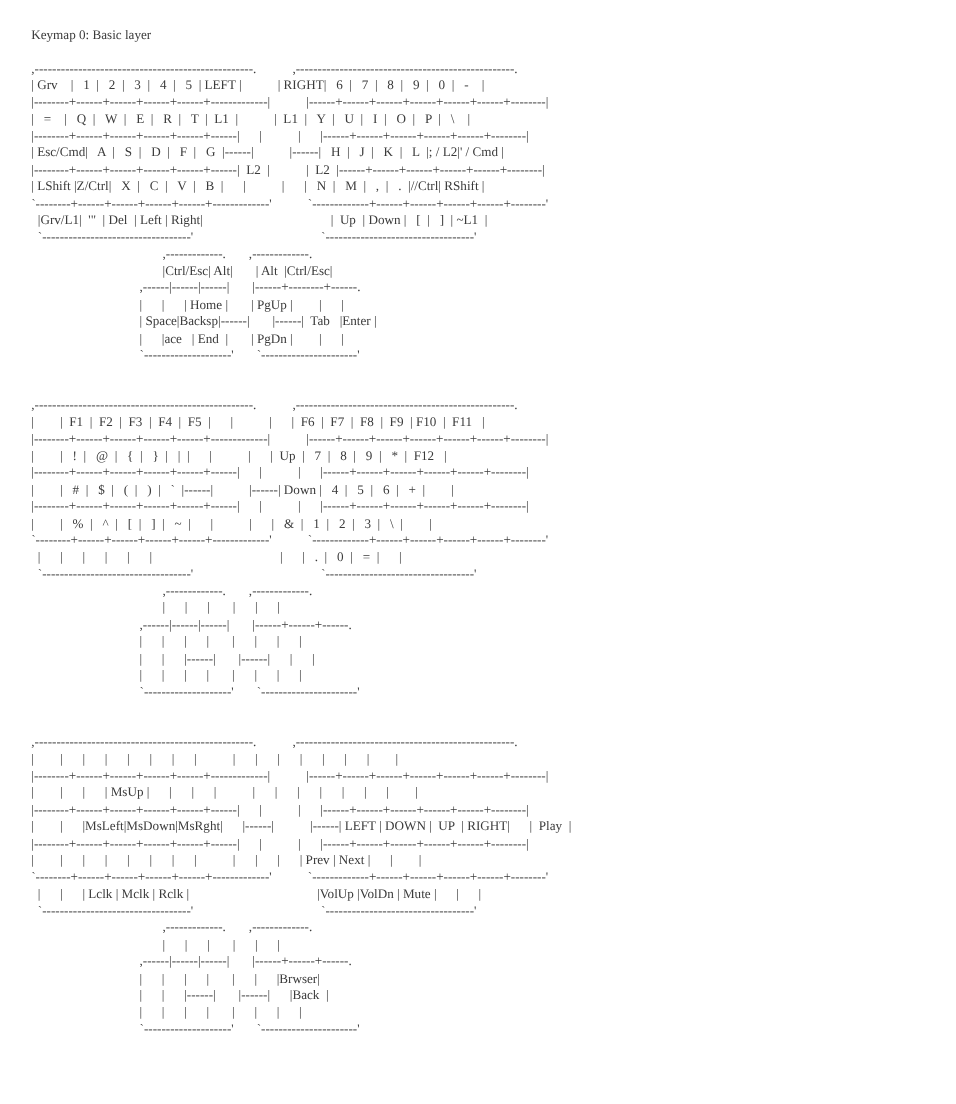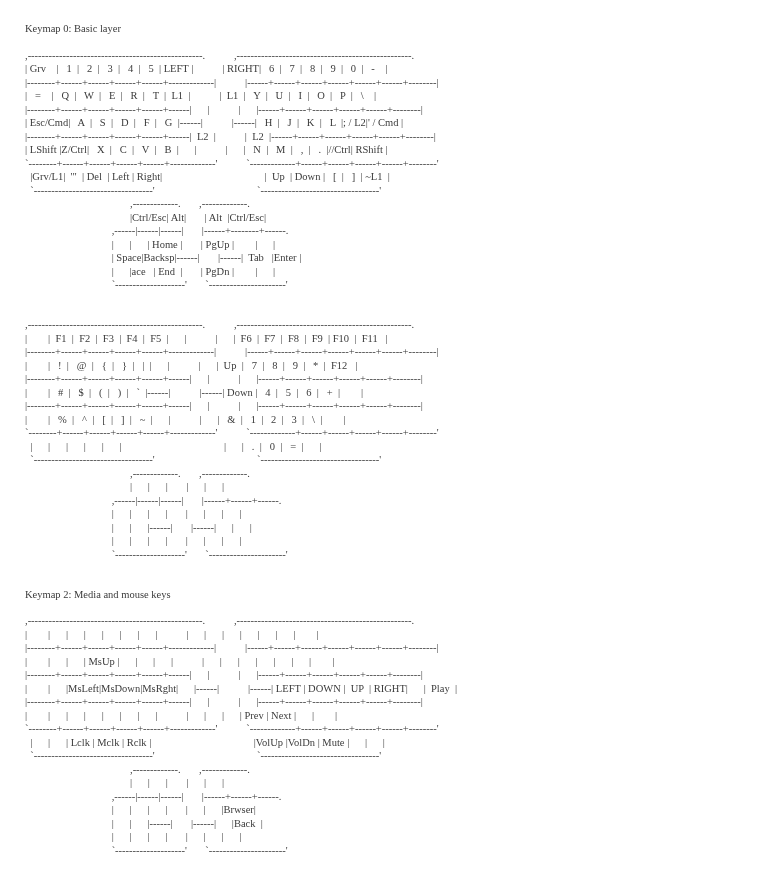--- a/index.html
+++ b/index.html
@@ -80,21 +80,20 @@
                                         ,-------------.       ,-------------.
                                         |      |      |       |      |      |
                                  ,------|------|------|       |------+------+------.
                                  |      |      |      |       |      |      |      |
                                  |      |      |------|       |------|      |      |
                                  |      |      |      |       |      |      |      |
                                  `--------------------'       `----------------------'</pre>
   </section>
 
   <section class="keymap-section">
-    <div class="keymap-title">Keymap 2: Media and mouse keys</div>
     <pre class="keymap-art">,--------------------------------------------------.           ,--------------------------------------------------.
 |        |      |      |      |      |      |      |           |      |      |      |      |      |      |        |
 |--------+------+------+------+------+-------------|           |------+------+------+------+------+------+--------|
 |        |      |      | MsUp |      |      |      |           |      |      |      |      |      |      |        |
 |--------+------+------+------+------+------|      |           |      |------+------+------+------+------+--------|
 |        |      |MsLeft|MsDown|MsRght|      |------|           |------| LEFT | DOWN |  UP  | RIGHT|      |  Play  |
 |--------+------+------+------+------+------|      |           |      |------+------+------+------+------+--------|
 |        |      |      |      |      |      |      |           |      |      |      | Prev | Next |      |        |
 `--------+------+------+------+------+-------------'           `-------------+------+------+------+------+--------'
   |      |      | Lclk | Mclk | Rclk |                                       |VolUp |VolDn | Mute |      |      |

